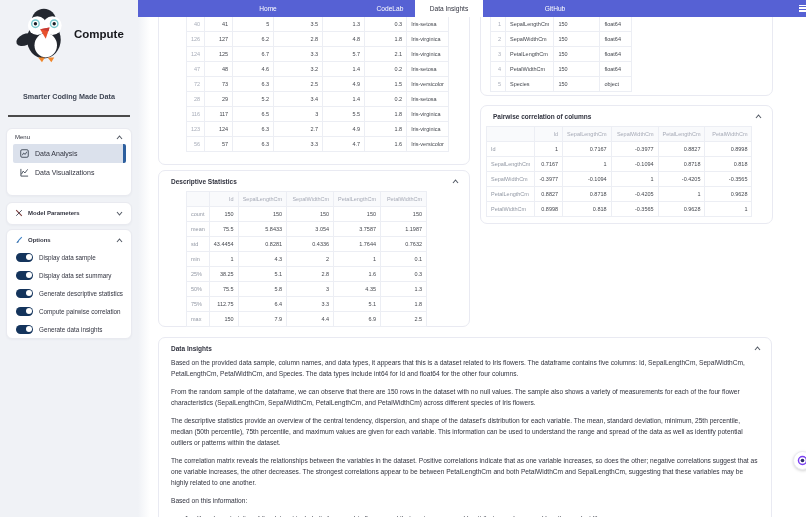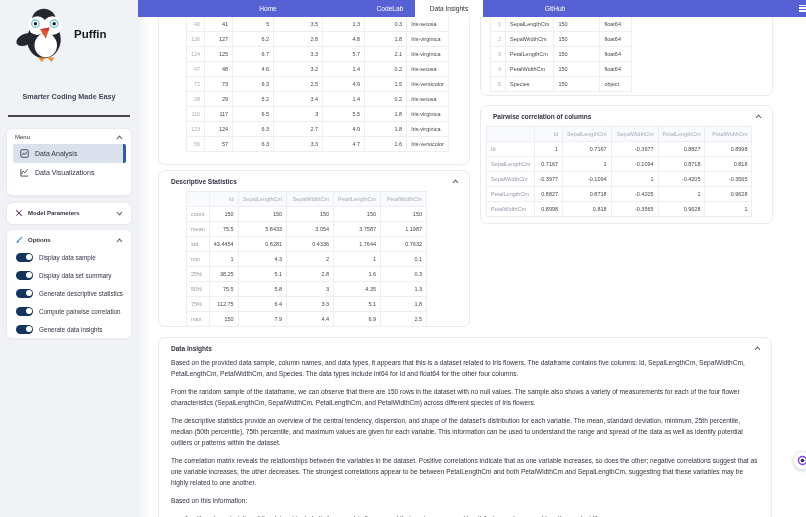--- a/index.html
+++ b/index.html
@@ -64,22 +64,22 @@
     <circle cx="43" cy="23" r="10" fill="#ffffff"></circle>
     <circle cx="25" cy="21" r="4" fill="#ffffff" stroke="#79c9cf" stroke-width="1.5"></circle>
     <circle cx="25" cy="21" r="1.8" fill="#1c1f26"></circle>
     <circle cx="45" cy="21" r="4" fill="#ffffff" stroke="#79c9cf" stroke-width="1.5"></circle>
     <circle cx="45" cy="21" r="1.8" fill="#1c1f26"></circle>
     <path d="M30 27 L40 25 L36 37 Z" fill="#e8512e"></path>
     <path d="M30 27 L40 25 L39 29 Z" fill="#c73b35"></path>
     <path d="M28 57 l4 5 l3 -5 Z" fill="#f0862a"></path>
     <path d="M38 57 l4 5 l3 -5 Z" fill="#f0862a"></path>
   </svg>
-  <div class="brand-name">Puffin</div>
-  <div class="tagline">Smarter Coding Made Easy</div>
+  <div class="brand-name">Compute</div>
+  <div class="tagline">Smarter Coding Made Data</div>
   <div class="side-divider"></div>
 
   <div class="side-card" style="top:128px; height:68px;">
     <div class="side-card-head">
       <span class="grow">Menu</span>
       <svg class="chev" width="7" height="5" viewBox="0 0 7 5">
           <polyline points="1,4 3.5,1 6,4" fill="none" stroke="#555b66" stroke-width="1.1"></polyline>
         </svg>
     </div>
     <div class="menu-item selected">

